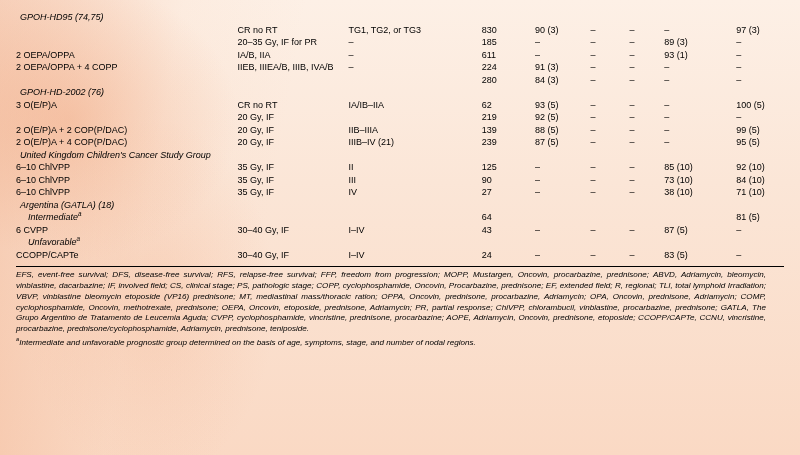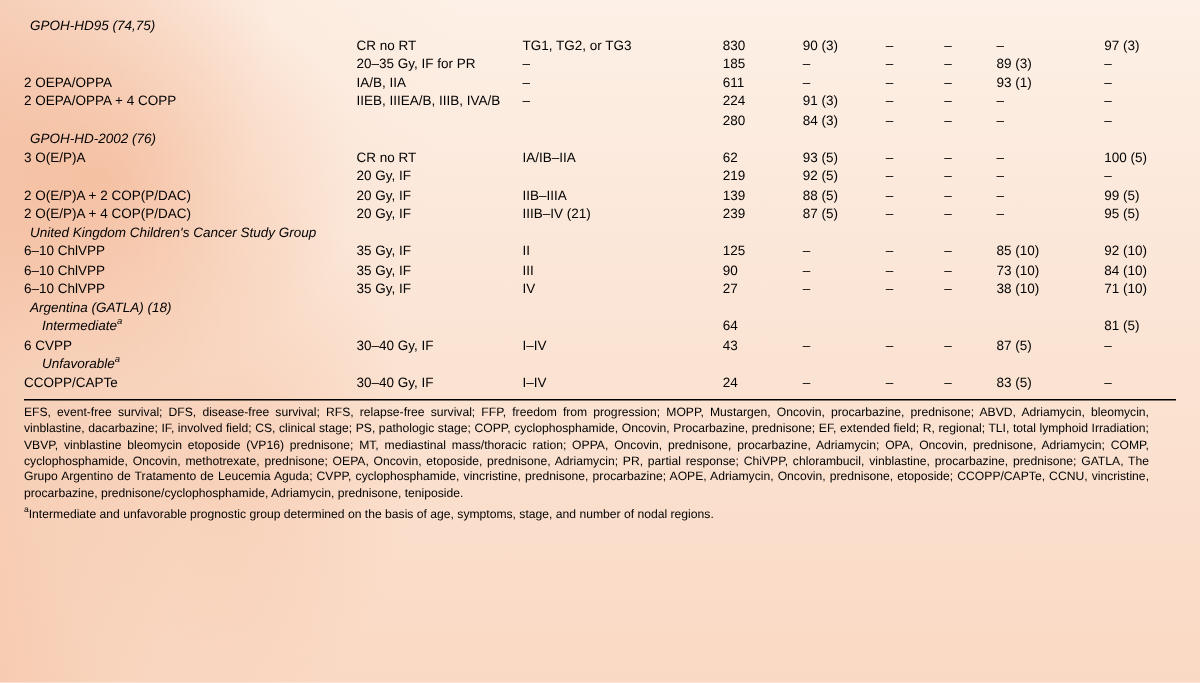--- a/index.html
+++ b/index.html
@@ -72,20 +72,21 @@
 
   .rule {
     border-top: 1px solid #000;
     margin: 4px 4px 3px 4px;
   }
   .footnotes {
     margin: 0 22px 0 4px;
     font-size: 8.1px;
     line-height: 1.33;
     text-align: left;
+    font-style: italic;
   }
   .footnotes p {
     margin: 0 0 0 0;
     text-align: justify;
   }
   .footnotes p.last {
     margin-top: 3px;
   }
   sup {
     font-size: 70%;

